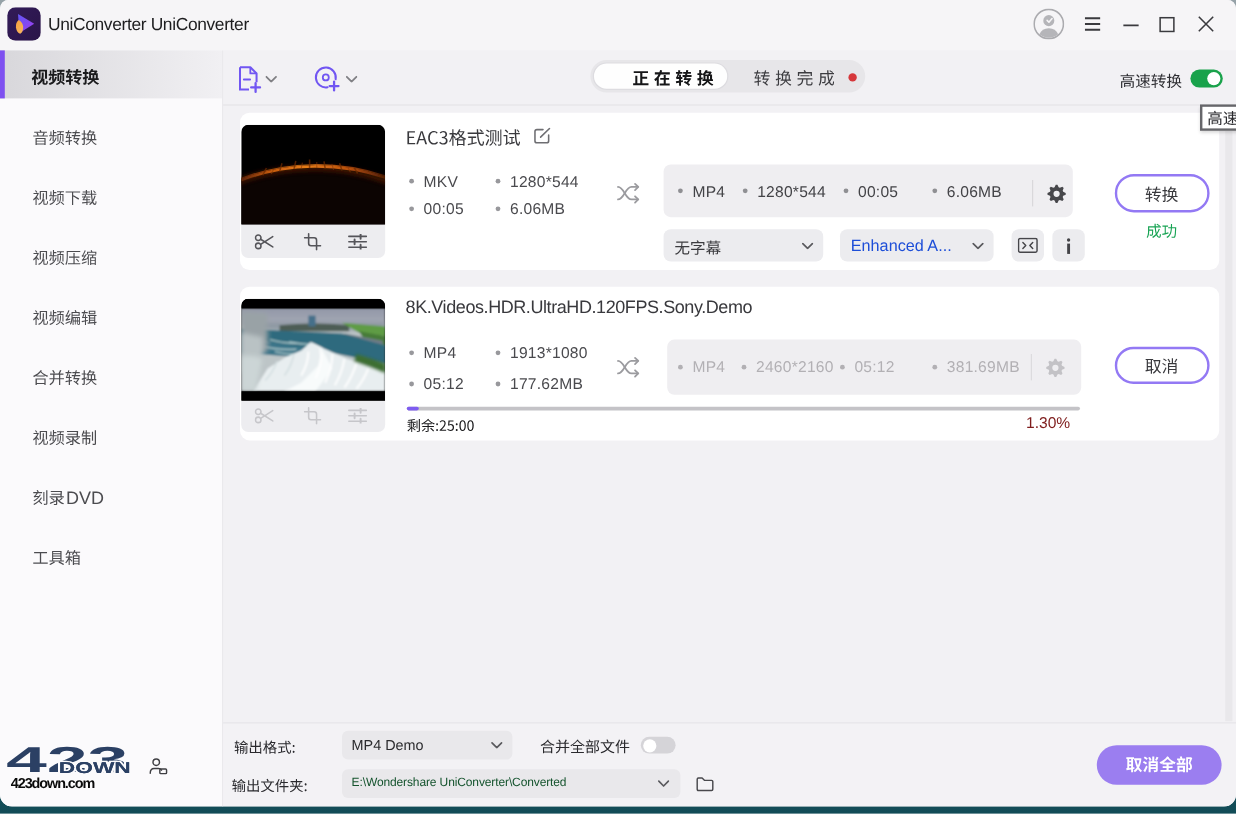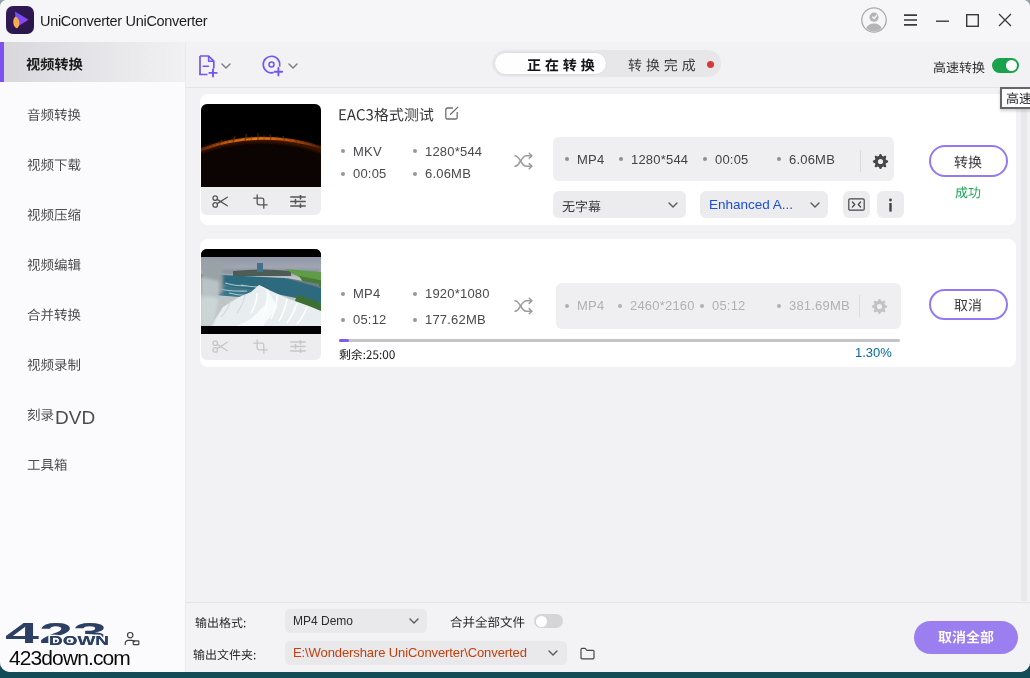--- a/index.html
+++ b/index.html
@@ -91,35 +91,35 @@
     </div>
     <div style="position:absolute;left:27px;top:356px;">
       <svg class="t" width="54.0" height="18.9" viewBox="0 0 54.0 18.9" style="vertical-align:0.0px">
         <path transform="translate(0,13.8)" d="M6.1 -10.7V-3.5H7.1V-9.8H11.2V-3.5H12.2V-10.7ZM2.1 -10.9C2.6 -10.3 3.1 -9.6 3.3 -9.1L4.2 -9.6C3.9 -10.1 3.4 -10.8 2.8 -11.3ZM8.6 -8.8V-6.1C8.6 -4.0 8.2 -1.4 4.8 0.3C5.0 0.5 5.3 0.9 5.4 1.1C7.5 0.0 8.5 -1.4 9.1 -2.9V-0.3C9.1 0.6 9.4 0.9 10.3 0.9H11.6C12.7 0.9 12.9 0.3 13.0 -1.8C12.8 -1.9 12.4 -2.0 12.2 -2.2C12.1 -0.3 12.1 0.1 11.6 0.1H10.5C10.1 0.1 10.0 0.0 10.0 -0.4V-3.7H9.3C9.5 -4.5 9.6 -5.4 9.6 -6.1V-8.8ZM0.9 -9.0V-8.1H4.1C3.3 -6.4 1.9 -4.7 0.5 -3.7C0.7 -3.6 0.9 -3.0 1.0 -2.8C1.5 -3.1 2.1 -3.6 2.6 -4.2V1.1H3.5V-4.8C4.0 -4.1 4.6 -3.4 4.8 -3.0L5.5 -3.8C5.2 -4.1 4.3 -5.1 3.8 -5.7C4.4 -6.6 5.0 -7.6 5.4 -8.7L4.8 -9.1L4.6 -9.0ZM23.0 -6.8C22.9 -2.0 22.8 -0.5 19.5 0.4C19.7 0.6 19.9 0.9 20.0 1.1C23.5 0.1 23.8 -1.7 23.8 -6.8ZM23.3 -1.1C24.2 -0.5 25.4 0.5 26.0 1.1L26.6 0.5C26.0 -0.1 24.8 -1.1 23.9 -1.7ZM19.3 -5.2C18.6 -2.4 17.0 -0.6 14.2 0.3C14.4 0.5 14.6 0.9 14.7 1.1C17.8 0.0 19.4 -1.9 20.2 -5.0ZM15.3 -5.4C15.0 -4.4 14.6 -3.3 14.0 -2.7C14.2 -2.6 14.6 -2.3 14.8 -2.2C15.3 -2.9 15.8 -4.1 16.1 -5.2ZM20.8 -8.2V-1.8H21.7V-7.4H25.0V-1.9H25.9V-8.2H23.5L24.1 -9.6H26.3V-10.5H20.5V-9.6H23.1C22.9 -9.2 22.8 -8.6 22.6 -8.2ZM15.0 -10.2V-7.1H14.0V-6.2H16.8V-2.1H17.8V-6.2H20.3V-7.1H18.0V-8.8H20.0V-9.7H18.0V-11.4H17.1V-7.1H15.9V-10.2ZM28.8 -4.3C29.7 -3.8 30.8 -3.0 31.3 -2.5L32.0 -3.2C31.4 -3.7 30.3 -4.4 29.5 -4.9ZM28.8 -10.6V-9.7H37.0L36.9 -8.4H29.2V-7.5H36.9L36.8 -6.2H27.9V-5.3H33.2V-2.9C31.3 -2.1 29.2 -1.2 27.9 -0.7L28.5 0.2C29.8 -0.4 31.5 -1.1 33.2 -1.9V-0.0C33.2 0.2 33.2 0.2 32.9 0.2C32.7 0.2 32.0 0.2 31.2 0.2C31.3 0.5 31.5 0.9 31.5 1.1C32.6 1.1 33.3 1.1 33.7 1.0C34.1 0.8 34.2 0.6 34.2 -0.0V-3.2C35.4 -1.4 37.1 -0.1 39.2 0.5C39.3 0.3 39.6 -0.1 39.9 -0.3C38.4 -0.7 37.1 -1.4 36.1 -2.4C37.0 -2.9 38.0 -3.7 38.8 -4.4L37.9 -5.0C37.3 -4.4 36.3 -3.6 35.5 -3.0C35.0 -3.6 34.6 -4.2 34.2 -4.9V-5.3H39.7V-6.2H37.9C38.0 -7.6 38.1 -9.3 38.1 -10.6L37.3 -10.6L37.1 -10.6ZM49.6 -10.1V-2.6H50.6V-10.1ZM52.0 -11.2V-0.3C52.0 -0.1 52.0 -0.0 51.8 -0.0C51.5 -0.0 50.7 -0.0 50.0 -0.0C50.1 0.3 50.2 0.7 50.3 1.0C51.3 1.0 52.0 1.0 52.4 0.8C52.9 0.6 53.0 0.4 53.0 -0.3V-11.2ZM42.4 -11.0C42.1 -9.7 41.7 -8.4 41.1 -7.5C41.3 -7.4 41.8 -7.2 42.0 -7.1C42.2 -7.5 42.4 -7.9 42.6 -8.5H44.4V-7.0H41.1V-6.1H44.4V-4.7H41.7V-0.0H42.6V-3.8H44.4V1.1H45.4V-3.8H47.2V-1.1C47.2 -0.9 47.2 -0.9 47.1 -0.9C46.9 -0.9 46.5 -0.9 45.9 -0.9C46.0 -0.6 46.1 -0.3 46.2 0.0C46.9 0.0 47.5 0.0 47.8 -0.1C48.1 -0.3 48.2 -0.6 48.2 -1.0V-4.7H45.4V-6.1H48.7V-7.0H45.4V-8.5H48.1V-9.4H45.4V-11.3H44.4V-9.4H43.0C43.1 -9.9 43.3 -10.3 43.4 -10.8Z" fill="#4c4c50"></path>
       </svg>
     </div>
     <div style="position:absolute;left:27px;top:406px;">
       <svg class="t" width="27.0" height="18.9" viewBox="0 0 27.0 18.9" style="vertical-align:0.0px">
         <path transform="translate(0,13.8)" d="M11.5 -11.2V-0.2C11.5 0.0 11.4 0.1 11.2 0.1C10.9 0.1 10.2 0.1 9.3 0.1C9.5 0.4 9.6 0.8 9.7 1.0C10.8 1.0 11.5 1.0 11.9 0.9C12.3 0.7 12.5 0.4 12.5 -0.2V-11.2ZM9.1 -9.8V-2.3H10.0V-9.8ZM6.2 -7.8C6.0 -7.3 5.7 -6.9 5.4 -6.5L2.6 -6.4C3.3 -7.1 4.0 -7.9 4.6 -8.7H8.1V-9.7H5.3C5.2 -10.2 4.8 -10.9 4.4 -11.4L3.5 -11.2C3.8 -10.7 4.1 -10.1 4.2 -9.7H0.7V-8.7H3.4C2.8 -7.8 2.1 -7.0 1.9 -6.8C1.6 -6.5 1.4 -6.3 1.1 -6.3C1.2 -6.0 1.4 -5.5 1.4 -5.3C1.7 -5.4 2.1 -5.5 4.7 -5.6C3.6 -4.4 2.3 -3.5 0.9 -2.8C1.1 -2.6 1.4 -2.2 1.5 -2.0C3.8 -3.2 5.9 -5.1 7.1 -7.5ZM7.1 -5.2C5.8 -2.8 3.4 -0.9 0.8 0.2C1.0 0.4 1.3 0.9 1.4 1.1C2.8 0.4 4.2 -0.6 5.4 -1.6C6.2 -0.9 7.1 -0.1 7.5 0.5L8.2 -0.2C7.8 -0.8 6.8 -1.6 6.1 -2.3C6.8 -3.1 7.5 -3.9 8.0 -4.9ZM15.3 -4.3C16.2 -3.8 17.3 -3.0 17.8 -2.5L18.5 -3.2C17.9 -3.7 16.8 -4.4 16.0 -4.9ZM15.3 -10.6V-9.7H23.5L23.4 -8.4H15.7V-7.5H23.4L23.3 -6.2H14.4V-5.3H19.7V-2.9C17.8 -2.1 15.7 -1.2 14.4 -0.7L15.0 0.2C16.3 -0.4 18.0 -1.1 19.7 -1.9V-0.0C19.7 0.2 19.7 0.2 19.4 0.2C19.2 0.2 18.5 0.2 17.7 0.2C17.8 0.5 18.0 0.9 18.0 1.1C19.1 1.1 19.8 1.1 20.2 1.0C20.6 0.8 20.7 0.6 20.7 -0.0V-3.2C21.9 -1.4 23.6 -0.1 25.7 0.5C25.8 0.3 26.1 -0.1 26.4 -0.3C24.9 -0.7 23.6 -1.4 22.6 -2.4C23.5 -2.9 24.5 -3.7 25.3 -4.4L24.4 -5.0C23.8 -4.4 22.8 -3.6 22.0 -3.0C21.5 -3.6 21.1 -4.2 20.7 -4.9V-5.3H26.2V-6.2H24.4C24.5 -7.6 24.6 -9.3 24.6 -10.6L23.8 -10.6L23.6 -10.6Z" fill="#4c4c50"></path>
       </svg>
-      <span style="position:absolute;left:28px;top:0.5px;font-size:19px;color:#4c4c50;">DVD</span>
+      <span style="position:absolute;left:28px;top:0.5px;font-size:15px;color:#4c4c50;">DVD</span>
     </div>
     <div style="position:absolute;left:27px;top:456px;">
       <svg class="t" width="40.5" height="18.9" viewBox="0 0 40.5 18.9" style="vertical-align:0.0px">
         <path transform="translate(0,13.8)" d="M0.7 -1.0V0.0H12.8V-1.0H7.3V-8.8H12.2V-9.8H1.4V-8.8H6.2V-1.0ZM21.7 -1.1C23.2 -0.4 24.7 0.4 25.7 1.1L26.5 0.3C25.5 -0.3 23.8 -1.2 22.3 -1.8ZM17.9 -1.8C17.1 -1.1 15.4 -0.2 14.0 0.4C14.3 0.5 14.6 0.9 14.8 1.1C16.1 0.5 17.8 -0.3 18.9 -1.2ZM16.4 -10.7V-2.8H14.2V-1.9H26.3V-2.8H24.3V-10.7ZM17.3 -2.8V-4.0H23.3V-2.8ZM17.3 -7.9H23.3V-6.8H17.3ZM17.3 -8.7V-9.9H23.3V-8.7ZM17.3 -6.0H23.3V-4.8H17.3ZM34.7 -4.0H38.3V-2.6H34.7ZM34.7 -4.8V-6.1H38.3V-4.8ZM34.7 -1.8H38.3V-0.4H34.7ZM33.7 -7.0V1.1H34.7V0.5H38.3V1.0H39.3V-7.0ZM29.5 -11.4C29.1 -10.0 28.3 -8.7 27.5 -7.8C27.7 -7.7 28.2 -7.4 28.4 -7.2C28.8 -7.7 29.2 -8.4 29.6 -9.2H30.2C30.4 -8.6 30.7 -8.0 30.8 -7.5H30.2V-6.0H27.8V-5.0H30.0C29.4 -3.6 28.4 -2.0 27.4 -1.1C27.7 -1.0 28.0 -0.6 28.1 -0.4C28.8 -1.1 29.6 -2.3 30.2 -3.4V1.1H31.1V-3.5C31.7 -2.8 32.4 -2.1 32.7 -1.7L33.3 -2.5C33.0 -2.8 31.7 -4.0 31.1 -4.5V-5.0H33.3V-6.0H31.1V-7.4L31.8 -7.7C31.7 -8.1 31.4 -8.7 31.2 -9.2H33.6V-10.0H30.0C30.2 -10.4 30.3 -10.8 30.5 -11.2ZM34.8 -11.4C34.4 -10.1 33.7 -8.8 32.8 -7.9C33.1 -7.8 33.5 -7.5 33.7 -7.3C34.1 -7.8 34.6 -8.5 35.0 -9.2H35.8C36.2 -8.6 36.7 -7.8 36.8 -7.3L37.7 -7.7C37.5 -8.1 37.2 -8.7 36.8 -9.2H39.8V-10.0H35.4C35.5 -10.4 35.7 -10.8 35.8 -11.2Z" fill="#4c4c50"></path>
       </svg>
     </div>
     <div style="position:absolute;left:6px;top:620px;">
       <svg width="116" height="26" viewBox="0 0 116 26">
 <text x="-1" y="23" font-size="30" font-family="'Liberation Sans', sans-serif" font-weight="bold" fill="#2b4064" textLength="102" lengthAdjust="spacingAndGlyphs">423</text>
 <text x="43" y="24.5" font-size="13" font-family="'Liberation Sans', sans-serif" font-weight="bold" fill="#2b4064" stroke="#fbfafc" stroke-width="2.6" paint-order="stroke" textLength="60" lengthAdjust="spacingAndGlyphs">DOWN</text>
 <text x="43" y="24.5" font-size="13" font-family="'Liberation Sans', sans-serif" font-weight="bold" fill="#2b4064" textLength="60" lengthAdjust="spacingAndGlyphs">DOWN</text>
 </svg>
     </div>
-    <div style="position:absolute;left:9px;top:646px;width:120px;font-size:21px;font-weight:normal;color:#0a0a0a;letter-spacing:-0.9px;white-space:nowrap;text-shadow:0 0 3px #fff;">423down.com</div>
+    <div style="position:absolute;left:9px;top:646px;width:120px;font-size:12px;font-weight:bold;color:#0a0a0a;letter-spacing:-0.9px;white-space:nowrap;text-shadow:0 0 3px #fff;">423down.com</div>
     <div style="position:absolute;left:124px;top:631px;">
       <svg width="16" height="15" viewBox="0 0 16 15" fill="none" stroke="#3f3f43" stroke-width="1.2">
 <circle cx="6.2" cy="4.2" r="2.7"></circle>
         <path d="M1.2 13.4 Q1.2 9.4 4.4 9.4 H8 Q9.8 9.4 10.6 10.8" stroke-linecap="round"></path>
 <rect x="9.2" y="9.8" width="5.6" height="3.9" rx="0.8"></rect>
       </svg>
     </div>
     <div style="position:absolute;left:186px;top:87px;width:844px;height:1px;background:#e4e3e7;"></div>
     <div style="position:absolute;left:197px;top:54px;">
       <svg width="22" height="24" viewBox="0 0 22 24" fill="none">
@@ -354,26 +354,27 @@
 <path d="M4.2 0.8 V8.8 Q4.2 10.8 6.2 10.8 H14.2"></path>
         <path d="M0.8 4.2 H8.8 Q10.8 4.2 10.8 6.2 V14.2"></path>
       </svg>
     </div>
     <div style="position:absolute;left:290px;top:340px;">
       <svg width="16" height="13" viewBox="0 0 16 13" fill="none" stroke="#c6c6ca" stroke-width="1.3" stroke-linecap="round">
 <path d="M0.7 2 H15.3 M0.7 6.5 H15.3 M0.7 11 H15.3"></path>
 <path d="M10.5 0 V4 M5.5 4.5 V8.5 M10.5 9 V13" stroke-width="1.6"></path>
       </svg>
     </div>
+    <div style="position:absolute;left:338px;top:248px;height:17px;line-height:17px;font-size:15px;letter-spacing:-0.35px;color:#39393d;">8K.Videos.HDR.UltraHD.120FPS.Sony.Demo</div>
     <div style="position:absolute;left:341px;top:292px;width:4px;height:4px;border-radius:50%;background:#98989c;"></div>
     <div style="position:absolute;left:353px;top:284px;height:19px;line-height:19px;font-size:13px;color:#4a4a4e;letter-spacing:0.2px;">MP4</div>
     <div style="position:absolute;left:341px;top:318px;width:4px;height:4px;border-radius:50%;background:#98989c;"></div>
     <div style="position:absolute;left:353px;top:310px;height:19px;line-height:19px;font-size:13px;color:#4a4a4e;letter-spacing:0.2px;">05:12</div>
     <div style="position:absolute;left:413px;top:292px;width:4px;height:4px;border-radius:50%;background:#98989c;"></div>
-    <div style="position:absolute;left:425px;top:284px;height:19px;line-height:19px;font-size:13px;color:#4a4a4e;letter-spacing:0.2px;">1920*1080</div>
+    <div style="position:absolute;left:425px;top:284px;height:19px;line-height:19px;font-size:13px;color:#4a4a4e;letter-spacing:0.2px;">1913*1080</div>
     <div style="position:absolute;left:413px;top:318px;width:4px;height:4px;border-radius:50%;background:#98989c;"></div>
     <div style="position:absolute;left:425px;top:310px;height:19px;line-height:19px;font-size:13px;color:#4a4a4e;letter-spacing:0.2px;">177.62MB</div>
     <div style="position:absolute;left:514px;top:297px;">
       <svg width="21" height="18" viewBox="0 0 21 18" fill="none" stroke="#9b9b9f" stroke-width="1.5" stroke-linecap="round">
 <path d="M1 14.2 C6 14.2 7.2 3.8 12.2 3.8 H17.5"></path>
         <path d="M1 3.8 C6 3.8 7.2 14.2 12.2 14.2 H17.5"></path>
 <path d="M15.2 1.2 L17.9 3.8 L15.2 6.4" stroke-linejoin="round"></path>
         <path d="M15.2 11.6 L17.9 14.2 L15.2 16.8" stroke-linejoin="round"></path>
       </svg>
     </div>
@@ -398,21 +399,21 @@
         <path transform="translate(0,14.3)" d="M11.9 -9.2C11.6 -7.1 11.0 -5.3 10.2 -3.8C9.5 -5.3 9.0 -7.2 8.7 -9.2ZM7.1 -10.2V-9.2H7.8C8.2 -6.7 8.8 -4.5 9.6 -2.7C8.8 -1.4 7.8 -0.4 6.7 0.3C6.9 0.5 7.2 0.9 7.4 1.1C8.4 0.4 9.4 -0.5 10.2 -1.7C10.9 -0.6 11.7 0.3 12.8 1.0C13.0 0.8 13.3 0.4 13.5 0.2C12.4 -0.5 11.5 -1.5 10.8 -2.7C11.9 -4.6 12.6 -7.0 13.0 -10.1L12.4 -10.2L12.2 -10.2ZM0.5 -1.8 0.8 -0.8 5.0 -1.5V1.1H6.0V-1.7L7.3 -2.0L7.2 -2.9L6.0 -2.7V-10.2H7.0V-11.1H0.7V-10.2H1.6V-2.0ZM2.6 -10.2H5.0V-8.2H2.6ZM2.6 -7.3H5.0V-5.2H2.6ZM2.6 -4.3H5.0V-2.5L2.6 -2.1ZM26.1 -11.4C25.7 -10.5 25.1 -9.4 24.6 -8.7L25.5 -8.3C26.0 -9.0 26.6 -10.0 27.1 -11.0ZM18.9 -10.9C19.5 -10.1 20.1 -9.0 20.3 -8.3L21.3 -8.7C21.0 -9.4 20.4 -10.5 19.8 -11.3ZM15.2 -10.9C16.1 -10.4 17.1 -9.7 17.6 -9.2L18.3 -10.0C17.7 -10.5 16.7 -11.2 15.8 -11.6ZM14.5 -7.1C15.4 -6.7 16.5 -6.0 17.0 -5.5L17.6 -6.3C17.1 -6.8 16.0 -7.5 15.1 -7.9ZM15.0 0.3 15.9 1.0C16.6 -0.4 17.5 -2.1 18.1 -3.6L17.3 -4.2C16.6 -2.6 15.7 -0.8 15.0 0.3ZM20.3 -4.4H25.5V-2.8H20.3ZM20.3 -5.3V-6.8H25.5V-5.3ZM22.5 -11.8V-7.8H19.3V1.1H20.3V-1.9H25.5V-0.2C25.5 -0.0 25.4 0.0 25.2 0.1C25.0 0.1 24.3 0.1 23.5 0.0C23.6 0.3 23.8 0.8 23.8 1.0C24.9 1.0 25.6 1.0 26.0 0.9C26.4 0.7 26.5 0.4 26.5 -0.2V-7.8H23.5V-11.8Z" fill="#39393d"></path>
       </svg>
     </div>
     <div style="position:absolute;left:339px;top:339px;width:561px;height:3px;border-radius:2px;background:#c4c3c7;"></div>
     <div style="position:absolute;left:339px;top:339px;width:10px;height:3px;border-radius:2px;background:#7e5cf0;"></div>
     <div style="position:absolute;left:339px;top:347px;">
       <svg class="t" width="56.4" height="16.5" viewBox="0 0 56.4 16.5" style="vertical-align:0.0px">
         <path transform="translate(0,12.0)" d="M8.1 -8.5V-1.9H8.9V-8.5ZM10.0 -9.8V-0.2C10.0 0.0 9.9 0.1 9.7 0.1C9.5 0.1 8.9 0.1 8.2 0.1C8.4 0.3 8.5 0.7 8.5 0.9C9.5 0.9 10.0 0.9 10.4 0.8C10.7 0.6 10.9 0.4 10.9 -0.2V-9.8ZM0.7 -3.8 0.9 -3.1 2.3 -3.5V-2.8H3.0V-6.5H2.3V-5.7H0.8V-5.0H2.3V-4.1C1.7 -4.0 1.1 -3.9 0.7 -3.8ZM6.4 -9.9C5.2 -9.5 2.9 -9.2 1.0 -9.1C1.1 -8.9 1.2 -8.6 1.2 -8.4C2.0 -8.4 2.9 -8.5 3.7 -8.6V-7.6H0.6V-6.8H3.7V-3.3C2.9 -2.1 1.6 -0.8 0.5 -0.1C0.7 0.0 1.0 0.3 1.1 0.6C2.0 -0.0 2.9 -1.0 3.7 -2.1V0.9H4.5V-2.2C5.3 -1.6 6.4 -0.7 6.9 -0.3L7.4 -1.0C6.9 -1.3 5.3 -2.5 4.5 -3.0V-6.8H7.6V-7.6H4.5V-8.7C5.5 -8.8 6.4 -9.0 7.1 -9.2ZM5.2 -6.5V-3.7C5.2 -3.0 5.4 -2.8 6.0 -2.8C6.1 -2.8 6.7 -2.8 6.8 -2.8C7.3 -2.8 7.5 -3.1 7.6 -4.0C7.4 -4.1 7.1 -4.2 7.0 -4.3C7.0 -3.5 6.9 -3.4 6.7 -3.4C6.6 -3.4 6.2 -3.4 6.1 -3.4C5.9 -3.4 5.9 -3.5 5.9 -3.7V-4.6C6.4 -4.8 7.0 -5.1 7.4 -5.4L6.9 -5.9C6.7 -5.7 6.3 -5.5 5.9 -5.3V-6.5ZM19.4 -2.0C20.3 -1.3 21.4 -0.2 22.0 0.5L22.7 -0.0C22.2 -0.7 21.1 -1.7 20.2 -2.5ZM15.0 -2.4C14.4 -1.6 13.4 -0.7 12.5 -0.1C12.7 0.0 13.0 0.4 13.2 0.5C14.1 -0.1 15.1 -1.1 15.8 -2.1ZM17.7 -10.0C16.4 -8.4 14.2 -6.8 12.1 -5.9C12.3 -5.7 12.6 -5.4 12.7 -5.2C13.3 -5.5 14.0 -5.8 14.6 -6.2V-5.5H17.3V-4.0H12.9V-3.2H17.3V-0.1C17.3 0.0 17.2 0.1 17.0 0.1C16.8 0.1 16.2 0.1 15.4 0.1C15.6 0.3 15.8 0.7 15.8 0.9C16.7 1.0 17.3 0.9 17.7 0.8C18.1 0.6 18.2 0.4 18.2 -0.1V-3.2H22.6V-4.0H18.2V-5.5H20.8V-6.3H14.7C15.8 -7.0 16.8 -7.9 17.7 -8.8C19.2 -7.2 20.8 -6.2 22.7 -5.3C22.9 -5.6 23.1 -5.9 23.3 -6.1C21.3 -6.8 19.6 -7.8 18.2 -9.4L18.4 -9.6ZM25.2 -4.6C25.7 -4.6 26.0 -4.9 26.0 -5.4C26.0 -5.9 25.7 -6.3 25.2 -6.3C24.8 -6.3 24.5 -5.9 24.5 -5.4C24.5 -4.9 24.8 -4.6 25.2 -4.6ZM25.2 0.2C25.7 0.2 26.0 -0.2 26.0 -0.7C26.0 -1.2 25.7 -1.5 25.2 -1.5C24.8 -1.5 24.5 -1.2 24.5 -0.7C24.5 -0.2 24.8 0.2 25.2 0.2ZM27.4 0.0H32.8V-0.9H30.4C30.0 -0.9 29.5 -0.9 29.0 -0.8C31.1 -2.8 32.4 -4.5 32.4 -6.3C32.4 -7.8 31.4 -8.8 29.9 -8.8C28.8 -8.8 28.0 -8.3 27.4 -7.5L28.0 -6.9C28.5 -7.5 29.1 -7.9 29.8 -7.9C30.8 -7.9 31.4 -7.2 31.4 -6.2C31.4 -4.7 30.1 -3.0 27.4 -0.6ZM36.5 0.2C38.0 0.2 39.4 -0.9 39.4 -2.8C39.4 -4.7 38.2 -5.6 36.7 -5.6C36.2 -5.6 35.8 -5.4 35.4 -5.2L35.7 -7.7H38.9V-8.6H34.7L34.4 -4.6L35.0 -4.2C35.5 -4.6 35.9 -4.8 36.5 -4.8C37.5 -4.8 38.3 -4.0 38.3 -2.8C38.3 -1.5 37.4 -0.7 36.4 -0.7C35.4 -0.7 34.8 -1.2 34.3 -1.7L33.7 -1.0C34.3 -0.4 35.2 0.2 36.5 0.2ZM41.6 -4.6C42.0 -4.6 42.4 -4.9 42.4 -5.4C42.4 -5.9 42.0 -6.3 41.6 -6.3C41.2 -6.3 40.8 -5.9 40.8 -5.4C40.8 -4.9 41.2 -4.6 41.6 -4.6ZM41.6 0.2C42.0 0.2 42.4 -0.2 42.4 -0.7C42.4 -1.2 42.0 -1.5 41.6 -1.5C41.2 -1.5 40.8 -1.2 40.8 -0.7C40.8 -0.2 41.2 0.2 41.6 0.2ZM46.5 0.2C48.2 0.2 49.2 -1.3 49.2 -4.4C49.2 -7.4 48.2 -8.8 46.5 -8.8C44.9 -8.8 43.8 -7.4 43.8 -4.4C43.8 -1.3 44.9 0.2 46.5 0.2ZM46.5 -0.7C45.6 -0.7 44.9 -1.8 44.9 -4.4C44.9 -6.9 45.6 -8.0 46.5 -8.0C47.5 -8.0 48.2 -6.9 48.2 -4.4C48.2 -1.8 47.5 -0.7 46.5 -0.7ZM53.1 0.2C54.7 0.2 55.8 -1.3 55.8 -4.4C55.8 -7.4 54.7 -8.8 53.1 -8.8C51.4 -8.8 50.4 -7.4 50.4 -4.4C50.4 -1.3 51.4 0.2 53.1 0.2ZM53.1 -0.7C52.1 -0.7 51.4 -1.8 51.4 -4.4C51.4 -6.9 52.1 -8.0 53.1 -8.0C54.1 -8.0 54.7 -6.9 54.7 -4.4C54.7 -1.8 54.1 -0.7 53.1 -0.7Z" fill="#1b1b1d"></path>
       </svg>
     </div>
-    <div style="position:absolute;left:855px;top:346px;height:14px;line-height:14px;font-size:13px;color:#0369a1;">1.30%</div>
+    <div style="position:absolute;left:855px;top:346px;height:14px;line-height:14px;font-size:13px;color:#7f1d1d;">1.30%</div>
     <div style="position:absolute;left:1000px;top:87px;width:36px;height:22px;background:#fff;border:2px solid #66666a;box-sizing:border-box;box-shadow:0 2px 3px rgba(0,0,0,0.18);"></div>
     <div style="position:absolute;left:1006px;top:90px;">
       <svg class="t" width="26.0" height="18.2" viewBox="0 0 26.0 18.2" style="vertical-align:0.0px">
         <path transform="translate(0,13.3)" d="M3.7 -7.3H9.3V-6.1H3.7ZM2.7 -8.0V-5.4H10.4V-8.0ZM5.7 -10.7 6.1 -9.6H0.8V-8.7H12.2V-9.6H7.2C7.0 -10.0 6.9 -10.5 6.7 -11.0ZM1.2 -4.6V1.0H2.2V-3.8H10.8V0.0C10.8 0.2 10.7 0.2 10.6 0.2C10.4 0.2 9.8 0.2 9.2 0.2C9.4 0.4 9.5 0.7 9.6 0.9C10.4 0.9 10.9 0.9 11.3 0.8C11.6 0.7 11.8 0.5 11.8 0.0V-4.6ZM3.7 -3.1V0.3H4.6V-0.4H9.2V-3.1ZM4.6 -2.3H8.3V-1.1H4.6ZM13.9 -9.9C14.6 -9.2 15.5 -8.2 15.9 -7.6L16.7 -8.2C16.2 -8.8 15.4 -9.8 14.6 -10.4ZM16.5 -6.3H13.6V-5.4H15.5V-1.3C14.9 -1.1 14.2 -0.5 13.5 0.1L14.2 0.9C14.8 0.1 15.5 -0.6 16.0 -0.6C16.3 -0.6 16.7 -0.2 17.3 0.1C18.2 0.7 19.3 0.8 20.8 0.8C22.0 0.8 24.3 0.7 25.2 0.7C25.2 0.4 25.4 -0.1 25.5 -0.3C24.2 -0.2 22.3 -0.1 20.8 -0.1C19.4 -0.1 18.3 -0.2 17.5 -0.7C17.0 -0.9 16.7 -1.1 16.5 -1.3ZM18.6 -6.9H20.6V-5.2H18.6ZM21.6 -6.9H23.8V-5.2H21.6ZM20.6 -10.9V-9.6H17.1V-8.7H20.6V-7.6H17.7V-4.4H20.2C19.4 -3.3 18.2 -2.3 17.0 -1.8C17.2 -1.6 17.5 -1.2 17.6 -1.0C18.7 -1.6 19.8 -2.6 20.6 -3.7V-0.6H21.6V-3.7C22.7 -2.9 23.8 -1.9 24.4 -1.2L25.1 -1.9C24.4 -2.6 23.0 -3.6 21.9 -4.4H24.7V-7.6H21.6V-8.7H25.3V-9.6H21.6V-10.9Z" fill="#2b2b2f"></path>
       </svg>
     </div>
     <div style="position:absolute;left:186px;top:602px;width:844px;height:1px;background:#e3e2e6;"></div>
     <div style="position:absolute;left:186px;top:603px;width:844px;height:69px;background:#f3f2f5;"></div>
     <div style="position:absolute;left:195px;top:615px;">
       <svg class="t" width="51.3" height="16.8" viewBox="0 0 51.3 16.8" style="vertical-align:0.0px">
@@ -432,21 +433,21 @@
       </svg>
     </div>
     <div style="position:absolute;left:534px;top:614px;width:29px;height:14px;border-radius:8px;background:#d5d4d8;"></div>
     <div style="position:absolute;left:536px;top:615.5px;width:11px;height:11px;border-radius:50%;background:#fff;"></div>
     <div style="position:absolute;left:193px;top:647px;">
       <svg class="t" width="63.3" height="16.8" viewBox="0 0 63.3 16.8" style="vertical-align:0.0px">
         <path transform="translate(0,12.2)" d="M8.8 -5.4V-1.0H9.5V-5.4ZM10.3 -5.8V-0.1C10.3 0.1 10.3 0.1 10.2 0.1C10.0 0.1 9.5 0.1 9.0 0.1C9.1 0.3 9.2 0.6 9.2 0.9C9.9 0.9 10.4 0.8 10.7 0.7C11.0 0.6 11.1 0.4 11.1 -0.1V-5.8ZM0.9 -4.0C0.9 -4.1 1.3 -4.1 1.7 -4.1H2.6V-2.5C1.8 -2.3 1.1 -2.1 0.5 -2.0L0.7 -1.2L2.6 -1.6V0.9H3.4V-1.8L4.4 -2.1L4.3 -2.9L3.4 -2.7V-4.1H4.4V-5.0H3.4V-6.8H2.6V-5.0H1.6C1.9 -5.8 2.2 -6.8 2.4 -7.8H4.4V-8.6H2.6C2.7 -9.1 2.8 -9.5 2.8 -9.9L2.0 -10.1C1.9 -9.6 1.9 -9.1 1.8 -8.6H0.6V-7.8H1.6C1.4 -6.8 1.2 -6.0 1.1 -5.7C0.9 -5.2 0.8 -4.8 0.6 -4.7C0.7 -4.5 0.8 -4.1 0.9 -4.0ZM7.9 -10.1C7.1 -8.9 5.6 -7.7 4.2 -7.0C4.4 -6.8 4.6 -6.5 4.8 -6.3C5.1 -6.5 5.4 -6.7 5.7 -6.9V-6.4H10.2V-7.0C10.5 -6.8 10.8 -6.6 11.1 -6.4C11.2 -6.7 11.5 -7.0 11.7 -7.2C10.4 -7.7 9.3 -8.4 8.4 -9.4L8.6 -9.8ZM6.1 -7.1C6.7 -7.6 7.4 -8.2 7.9 -8.8C8.5 -8.1 9.2 -7.6 9.9 -7.1ZM7.4 -4.9V-3.9H5.7V-4.9ZM5.0 -5.6V0.9H5.7V-1.6H7.4V0.0C7.4 0.1 7.3 0.1 7.2 0.2C7.1 0.2 6.8 0.2 6.4 0.1C6.6 0.4 6.6 0.7 6.7 0.9C7.2 0.9 7.6 0.9 7.8 0.8C8.1 0.6 8.1 0.4 8.1 0.0V-5.6ZM5.7 -3.2H7.4V-2.2H5.7ZM13.2 -4.1V0.3H21.8V0.9H22.7V-4.1H21.8V-0.6H18.5V-4.8H22.3V-9.0H21.3V-5.7H18.5V-10.1H17.5V-5.7H14.7V-9.0H13.8V-4.8H17.5V-0.6H14.2V-4.1ZM29.1 -9.9C29.4 -9.3 29.8 -8.5 30.0 -8.0L31.0 -8.3C30.8 -8.8 30.4 -9.6 30.0 -10.2ZM24.6 -8.0V-7.1H26.5C27.2 -5.3 28.1 -3.7 29.4 -2.4C28.0 -1.3 26.4 -0.5 24.4 0.1C24.6 0.3 24.9 0.7 25.0 0.9C27.0 0.3 28.7 -0.6 30.0 -1.8C31.4 -0.6 33.0 0.3 35.0 0.9C35.1 0.6 35.4 0.2 35.6 0.0C33.7 -0.4 32.1 -1.3 30.7 -2.4C31.9 -3.6 32.9 -5.2 33.6 -7.1H35.4V-8.0ZM30.0 -3.0C28.9 -4.2 28.0 -5.5 27.4 -7.1H32.5C31.9 -5.5 31.1 -4.1 30.0 -3.0ZM39.8 -4.1V-3.2H43.2V1.0H44.1V-3.2H47.4V-4.1H44.1V-6.7H46.9V-7.6H44.1V-9.9H43.2V-7.6H41.6C41.8 -8.2 41.9 -8.7 42.0 -9.3L41.2 -9.5C40.9 -7.9 40.4 -6.4 39.7 -5.4C39.9 -5.3 40.3 -5.0 40.5 -4.9C40.8 -5.4 41.1 -6.0 41.4 -6.7H43.2V-4.1ZM39.2 -10.0C38.6 -8.2 37.5 -6.4 36.4 -5.2C36.5 -5.0 36.8 -4.6 36.9 -4.4C37.3 -4.8 37.6 -5.2 38.0 -5.8V0.9H38.9V-7.2C39.3 -8.0 39.7 -8.9 40.1 -9.8ZM50.1 -6.9C50.6 -6.2 51.0 -5.2 51.1 -4.6L52.0 -4.8C51.8 -5.4 51.4 -6.4 50.9 -7.1ZM56.8 -7.1C56.5 -6.4 56.0 -5.4 55.5 -4.8L56.3 -4.5C56.7 -5.1 57.3 -6.1 57.7 -6.9ZM53.6 -10.1V-8.3H49.1V-7.4H53.6C53.5 -6.3 53.5 -5.3 53.3 -4.4H48.7V-3.5H53.0C52.5 -1.8 51.2 -0.6 48.6 0.2C48.8 0.4 49.0 0.7 49.1 1.0C52.0 0.1 53.4 -1.3 54.0 -3.3C54.9 -1.2 56.5 0.3 58.9 0.9C59.0 0.7 59.2 0.3 59.4 0.1C57.2 -0.4 55.7 -1.7 54.8 -3.5H59.3V-4.4H54.2C54.4 -5.3 54.5 -6.3 54.5 -7.4H58.9V-8.3H54.5L54.5 -10.1ZM61.7 -4.7C62.1 -4.7 62.5 -5.0 62.5 -5.5C62.5 -6.0 62.1 -6.4 61.7 -6.4C61.2 -6.4 60.9 -6.0 60.9 -5.5C60.9 -5.0 61.2 -4.7 61.7 -4.7ZM61.7 0.2C62.1 0.2 62.5 -0.2 62.5 -0.7C62.5 -1.2 62.1 -1.5 61.7 -1.5C61.2 -1.5 60.9 -1.2 60.9 -0.7C60.9 -0.2 61.2 0.2 61.7 0.2Z" fill="#2a2a2e"></path>
       </svg>
     </div>
     <div style="position:absolute;left:285px;top:641px;width:282px;height:24px;border-radius:5px;background:#e9e8eb;"></div>
-    <div style="position:absolute;left:293px;top:646px;height:14px;line-height:14px;font-size:13px;letter-spacing:-0.1px;color:#c2410c;">E:\Wondershare UniConverter\Converted</div>
+    <div style="position:absolute;left:293px;top:646px;height:14px;line-height:14px;font-size:10px;letter-spacing:-0.1px;color:#14532d;">E:\Wondershare UniConverter\Converted</div>
     <div style="position:absolute;left:548px;top:650px;">
       <svg width="10" height="6" viewBox="0 0 10 6" fill="none">
         <path d="M1 1 L5.0 5 L9 1" stroke="#5a5a5e" stroke-width="1.4" stroke-linecap="round" stroke-linejoin="round"></path>
       </svg>
     </div>
     <div style="position:absolute;left:580px;top:647px;">
       <svg width="15" height="13" viewBox="0 0 15 13" fill="none" stroke="#48484c" stroke-width="1.2" stroke-linejoin="round">
 <path d="M1 10.8 V2.4 Q1 1.4 2 1.4 H5.1 L7 3.3 H13 Q14 3.3 14 4.3 V10.8 Q14 11.8 13 11.8 H2 Q1 11.8 1 10.8 Z"></path>
       </svg>
     </div>

